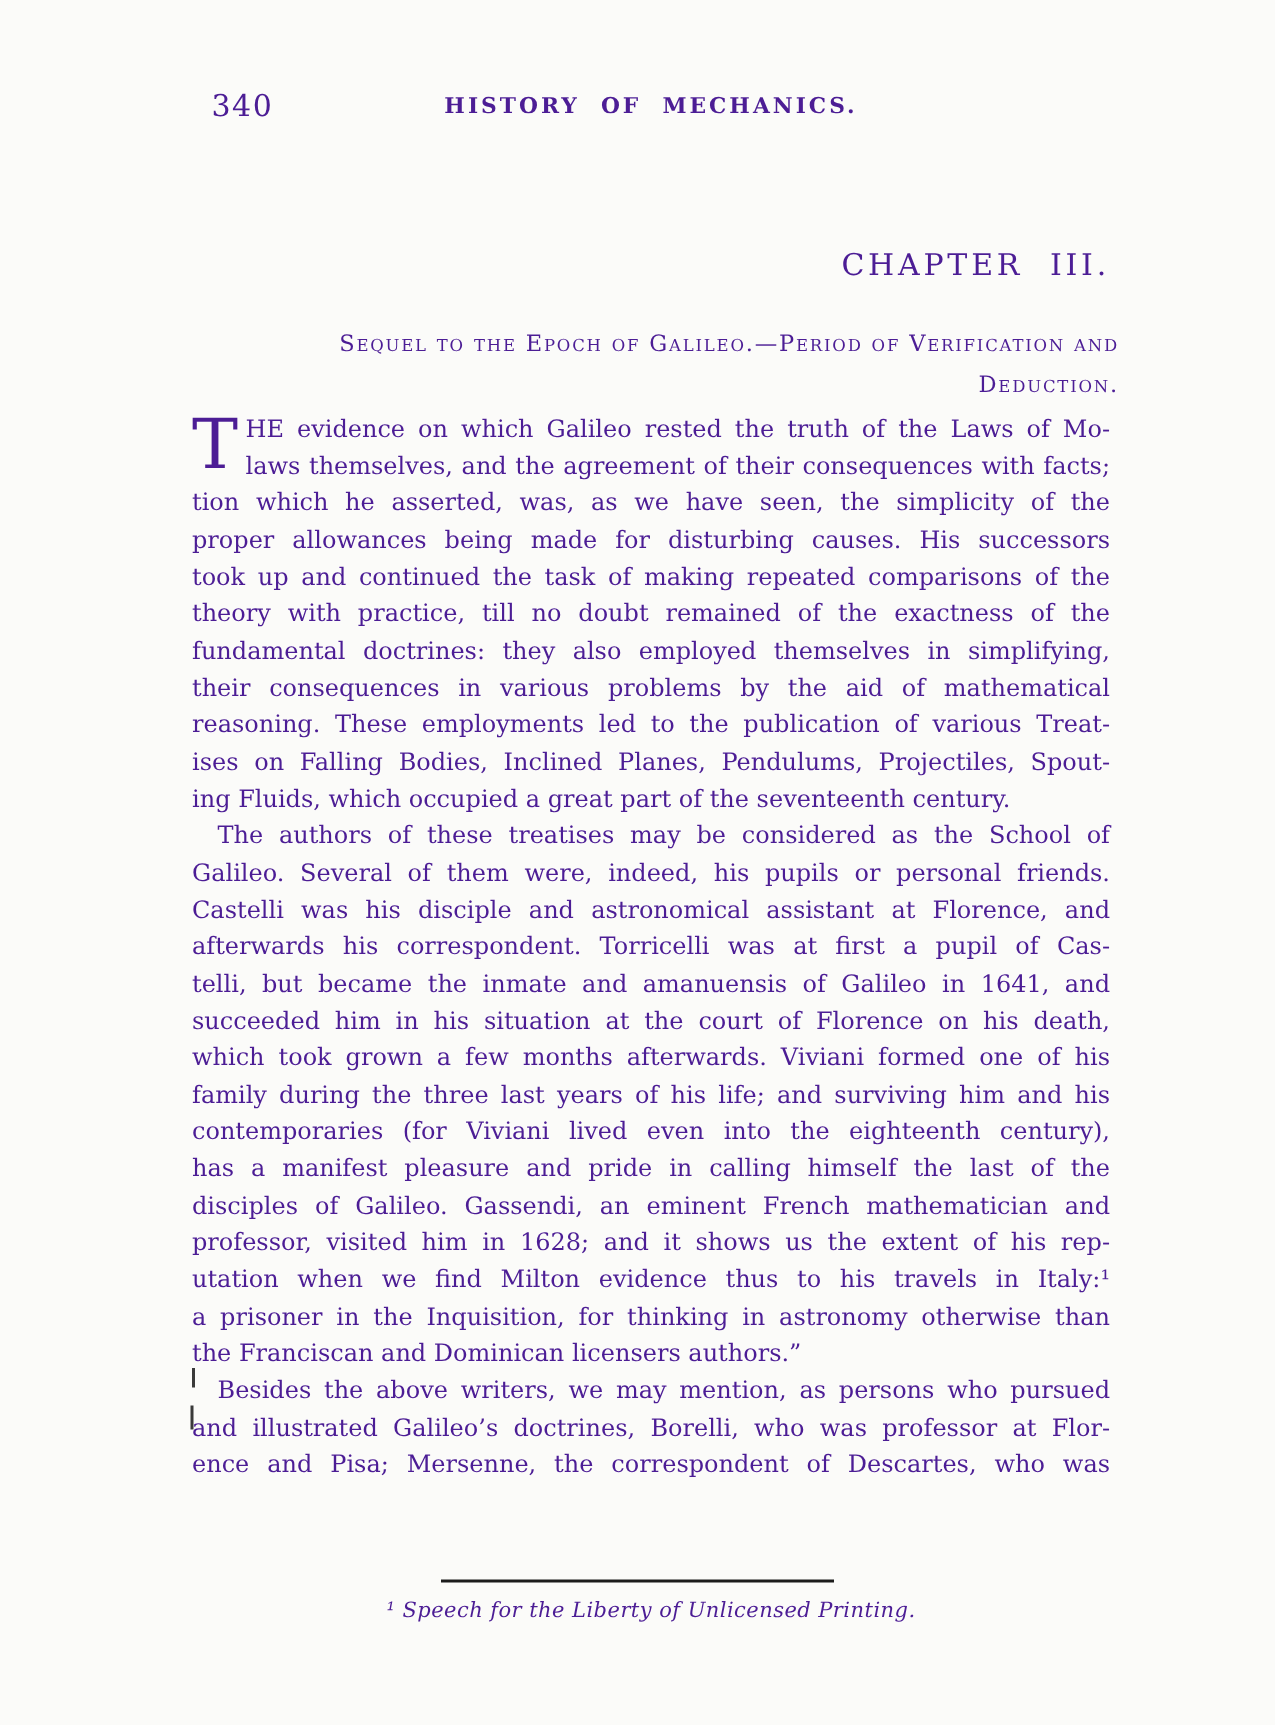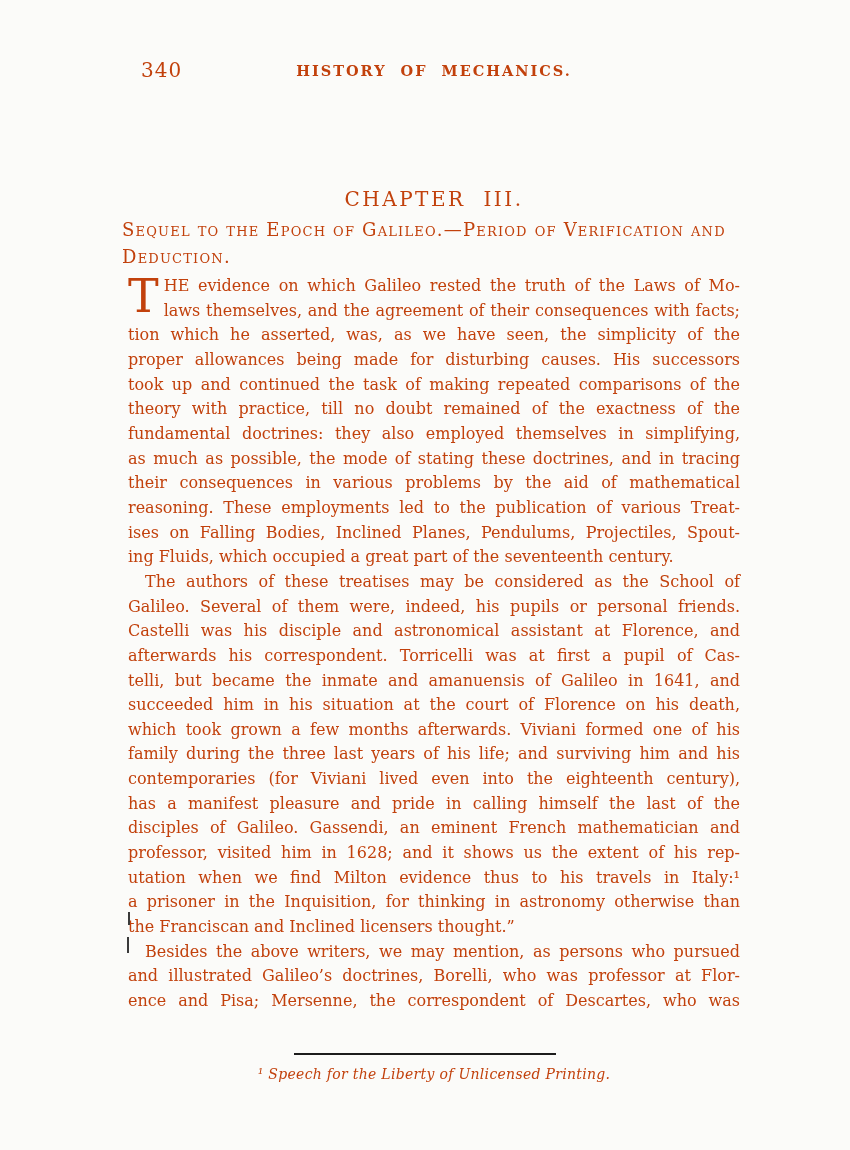--- a/index.html
+++ b/index.html
@@ -3,21 +3,21 @@
 <meta charset="utf-8">
 <style>
   html, body { margin: 0; padding: 0; }
   body { background: #e9e9e6; }
   .page {
     position: relative;
     width: 850px;
     height: 1150px;
     margin: 0 auto;
     background: #fbfbf9;
-    color: #c2410c;
+    color: #4c1d95;
     font-family: "DejaVu Serif", "Liberation Serif", serif;
     overflow: hidden;
   }
   
   .page-number {
     position: absolute;
     left: 141px;
     top: 58px;
     font-size: 20px;
     letter-spacing: 1px;
@@ -31,34 +31,34 @@
     font-size: 14.5px;
     font-weight: bold;
     letter-spacing: 2px;
     word-spacing: 7px;
   }
   
   .chapter-title {
     position: absolute;
     left: 128px;
     width: 612px;
-    top: 187px;
-    text-align: center;
+    top: 164px;
+    text-align: right;
     font-size: 20px;
     letter-spacing: 2.5px;
     word-spacing: 9px;
   }
   .chapter-subtitle {
     position: absolute;
     left: 122px;
     width: 624px;
     top: 216px;
-    text-align: left;
+    text-align: right;
     font-variant: small-caps;
-    font-size: 18px;
+    font-size: 15px;
     letter-spacing: 1.2px;
     line-height: 27px;
   }
   
   .body-text {
     position: absolute;
     left: 128px;
     top: 274px;
     width: 612px;
     font-size: 16px;
@@ -124,21 +124,20 @@
 
     <div class="para">
       <span class="dropcap">T</span>
       <div class="line">HE evidence on which Galileo rested the truth of the Laws of Mo-</div>
       <div class="line">laws themselves, and the agreement of their consequences with facts;</div>
       <div class="line">tion which he asserted, was, as we have seen, the simplicity of the</div>
       <div class="line">proper allowances being made for disturbing causes. His successors</div>
       <div class="line">took up and continued the task of making repeated comparisons of the</div>
       <div class="line">theory with practice, till no doubt remained of the exactness of the</div>
       <div class="line">fundamental doctrines: they also employed themselves in simplifying,</div>
-      <div class="line">as much as possible, the mode of stating these doctrines, and in tracing</div>
       <div class="line">their consequences in various problems by the aid of mathematical</div>
       <div class="line">reasoning. These employments led to the publication of various Treat-</div>
       <div class="line">ises on Falling Bodies, Inclined Planes, Pendulums, Projectiles, Spout-</div>
       <div class="line last">ing Fluids, which occupied a great part of the seventeenth century.</div>
     </div>
 
     <div class="para">
       <div class="line indent">The authors of these treatises may be considered as the School of</div>
       <div class="line">Galileo. Several of them were, indeed, his pupils or personal friends.</div>
       <div class="line">Castelli was his disciple and astronomical assistant at Florence, and</div>
@@ -146,21 +145,21 @@
       <div class="line">telli, but became the inmate and amanuensis of Galileo in 1641, and</div>
       <div class="line">succeeded him in his situation at the court of Florence on his death,</div>
       <div class="line">which took grown a few months afterwards. Viviani formed one of his</div>
       <div class="line">family during the three last years of his life; and surviving him and his</div>
       <div class="line">contemporaries (for Viviani lived even into the eighteenth century),</div>
       <div class="line">has a manifest pleasure and pride in calling himself the last of the</div>
       <div class="line">disciples of Galileo. Gassendi, an eminent French mathematician and</div>
       <div class="line">professor, visited him in 1628; and it shows us the extent of his rep-</div>
       <div class="line">utation when we find Milton evidence thus to his travels in Italy:¹</div>
       <div class="line">a prisoner in the Inquisition, for thinking in astronomy otherwise than</div>
-      <div class="line last">the Franciscan and Inclined licensers thought.”</div>
+      <div class="line last">the Franciscan and Dominican licensers authors.”</div>
     </div>
 
     <div class="para">
       <div class="line indent">Besides the above writers, we may mention, as persons who pursued</div>
       <div class="line">and illustrated Galileo’s doctrines, Borelli, who was professor at Flor-</div>
       <div class="line">ence and Pisa; Mersenne, the correspondent of Descartes, who was</div>
     </div>
 
   </div>
 

